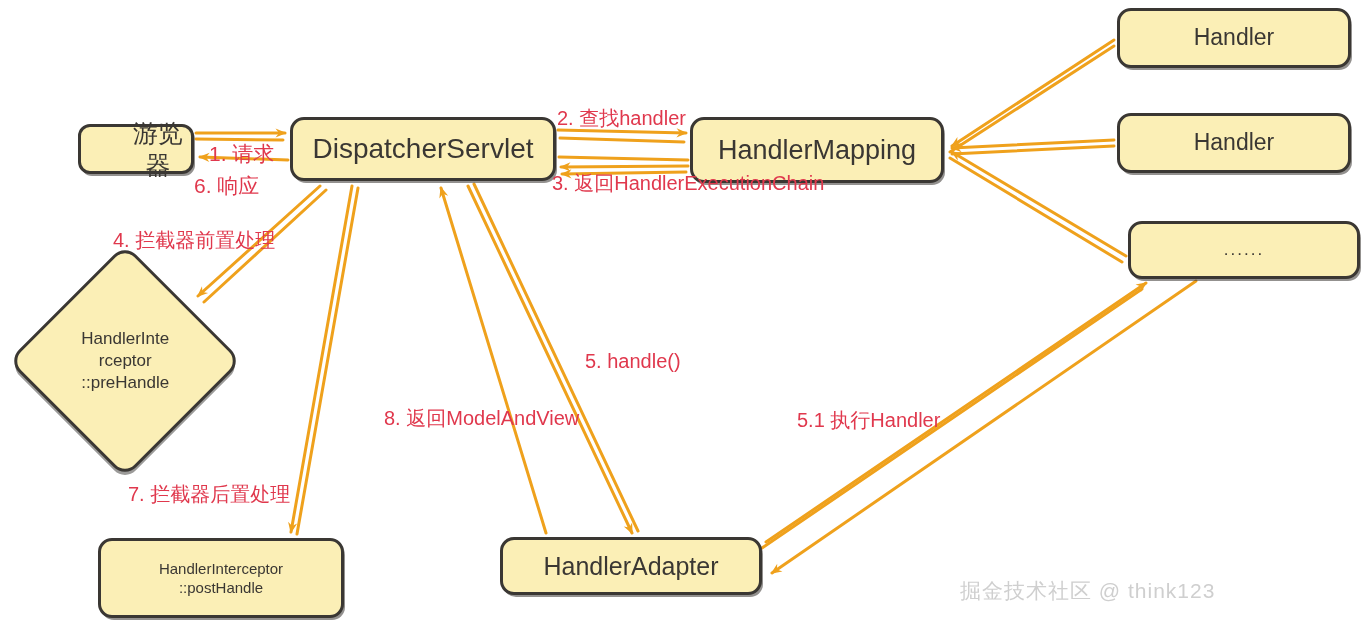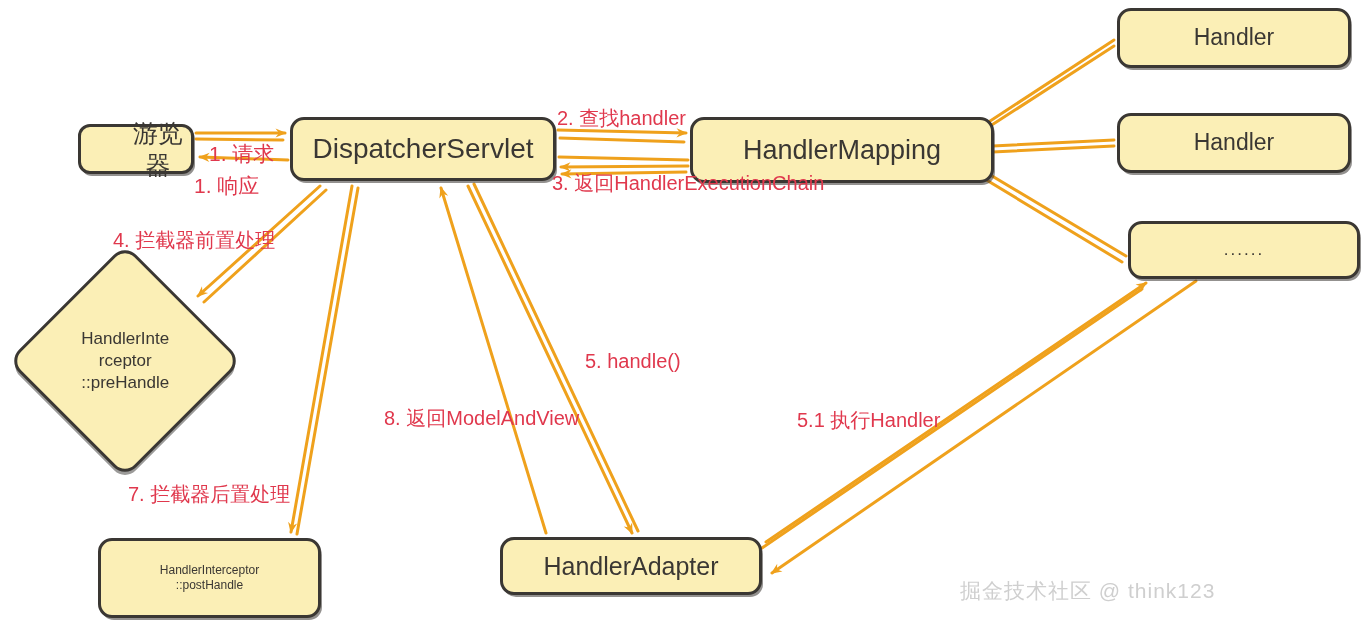--- a/index.html
+++ b/index.html
@@ -61,26 +61,26 @@
   .watermark {
     position: absolute;
     color: #cfcfcf;
     white-space: nowrap;
     z-index: 9;
     letter-spacing: 1px;
   }
   
   #node-browser        { left: 78px;  top: 124px; width: 116px; height: 50px;  font-size: 25px; border-radius: 12px; padding-left: 44px; }
   #node-dispatcher     { left: 290px; top: 117px; width: 266px; height: 64px;  font-size: 28px; text-align: center; }
-  #node-handlermapping { left: 690px; top: 117px; width: 304px; height: 66px;  font-size: 27px; }
+  #node-handlermapping { left: 690px; top: 117px; width: 254px; height: 66px;  font-size: 27px; }
   #node-handler-1      { left: 1117px; top: 8px;   width: 234px; height: 60px;  font-size: 23px; }
   #node-handler-2      { left: 1117px; top: 113px; width: 234px; height: 60px;  font-size: 23px; }
   #node-handler-etc    { left: 1128px; top: 221px; width: 232px; height: 58px;  font-size: 17px; letter-spacing: 2px; }
   #node-prehandle      { left: 42px;  top: 278px; width: 166px; height: 166px; font-size: 17px; }
-  #node-posthandle     { left: 98px;  top: 538px; width: 223px; height: 80px;  font-size: 12px; }
+  #node-posthandle     { left: 98px;  top: 538px; width: 246px; height: 80px;  font-size: 15px; }
   #node-handleradapter { left: 500px; top: 537px; width: 262px; height: 58px;  font-size: 25px; }
   
   #lbl-1  { left: 209px; top: 103px;  font-size: 21px; margin-top: 37px; }
   #lbl-9  { left: 194px; top: 172px;  font-size: 21px; }
   #lbl-2  { left: 557px; top: 105px;  font-size: 20px; }
   #lbl-3  { left: 552px; top: 170px;  font-size: 20px; }
   #lbl-4  { left: 113px; top: 227px;  font-size: 20px; }
   #lbl-5  { left: 585px; top: 350px;  font-size: 20px; }
   #lbl-51 { left: 797px; top: 407px;  font-size: 20px; }
   #lbl-8  { left: 384px; top: 405px;  font-size: 20px; }
@@ -197,21 +197,21 @@
   <div class="node" id="node-posthandle">
     <span class="txt">HandlerInterceptor
 ::postHandle</span>
   </div>
 
   <div class="node" id="node-handleradapter">
     <span class="txt">HandlerAdapter</span>
   </div>
 
   <div class="lbl" id="lbl-1">1. 请求</div>
-  <div class="lbl" id="lbl-9">1. 响应</div>
+  <div class="lbl" id="lbl-9">6. 响应</div>
   <div class="lbl" id="lbl-2">2. 查找handler</div>
   <div class="lbl" id="lbl-3">3. 返回HandlerExecutionChain</div>
   <div class="lbl" id="lbl-4">4. 拦截器前置处理</div>
   <div class="lbl" id="lbl-5">5. handle()</div>
   <div class="lbl" id="lbl-51">5.1 执行Handler</div>
   <div class="lbl" id="lbl-7">7. 拦截器后置处理</div>
   <div class="lbl" id="lbl-8">8. 返回ModelAndView</div>
 
   <div class="watermark" id="watermark">掘金技术社区 @ think123</div>
 

